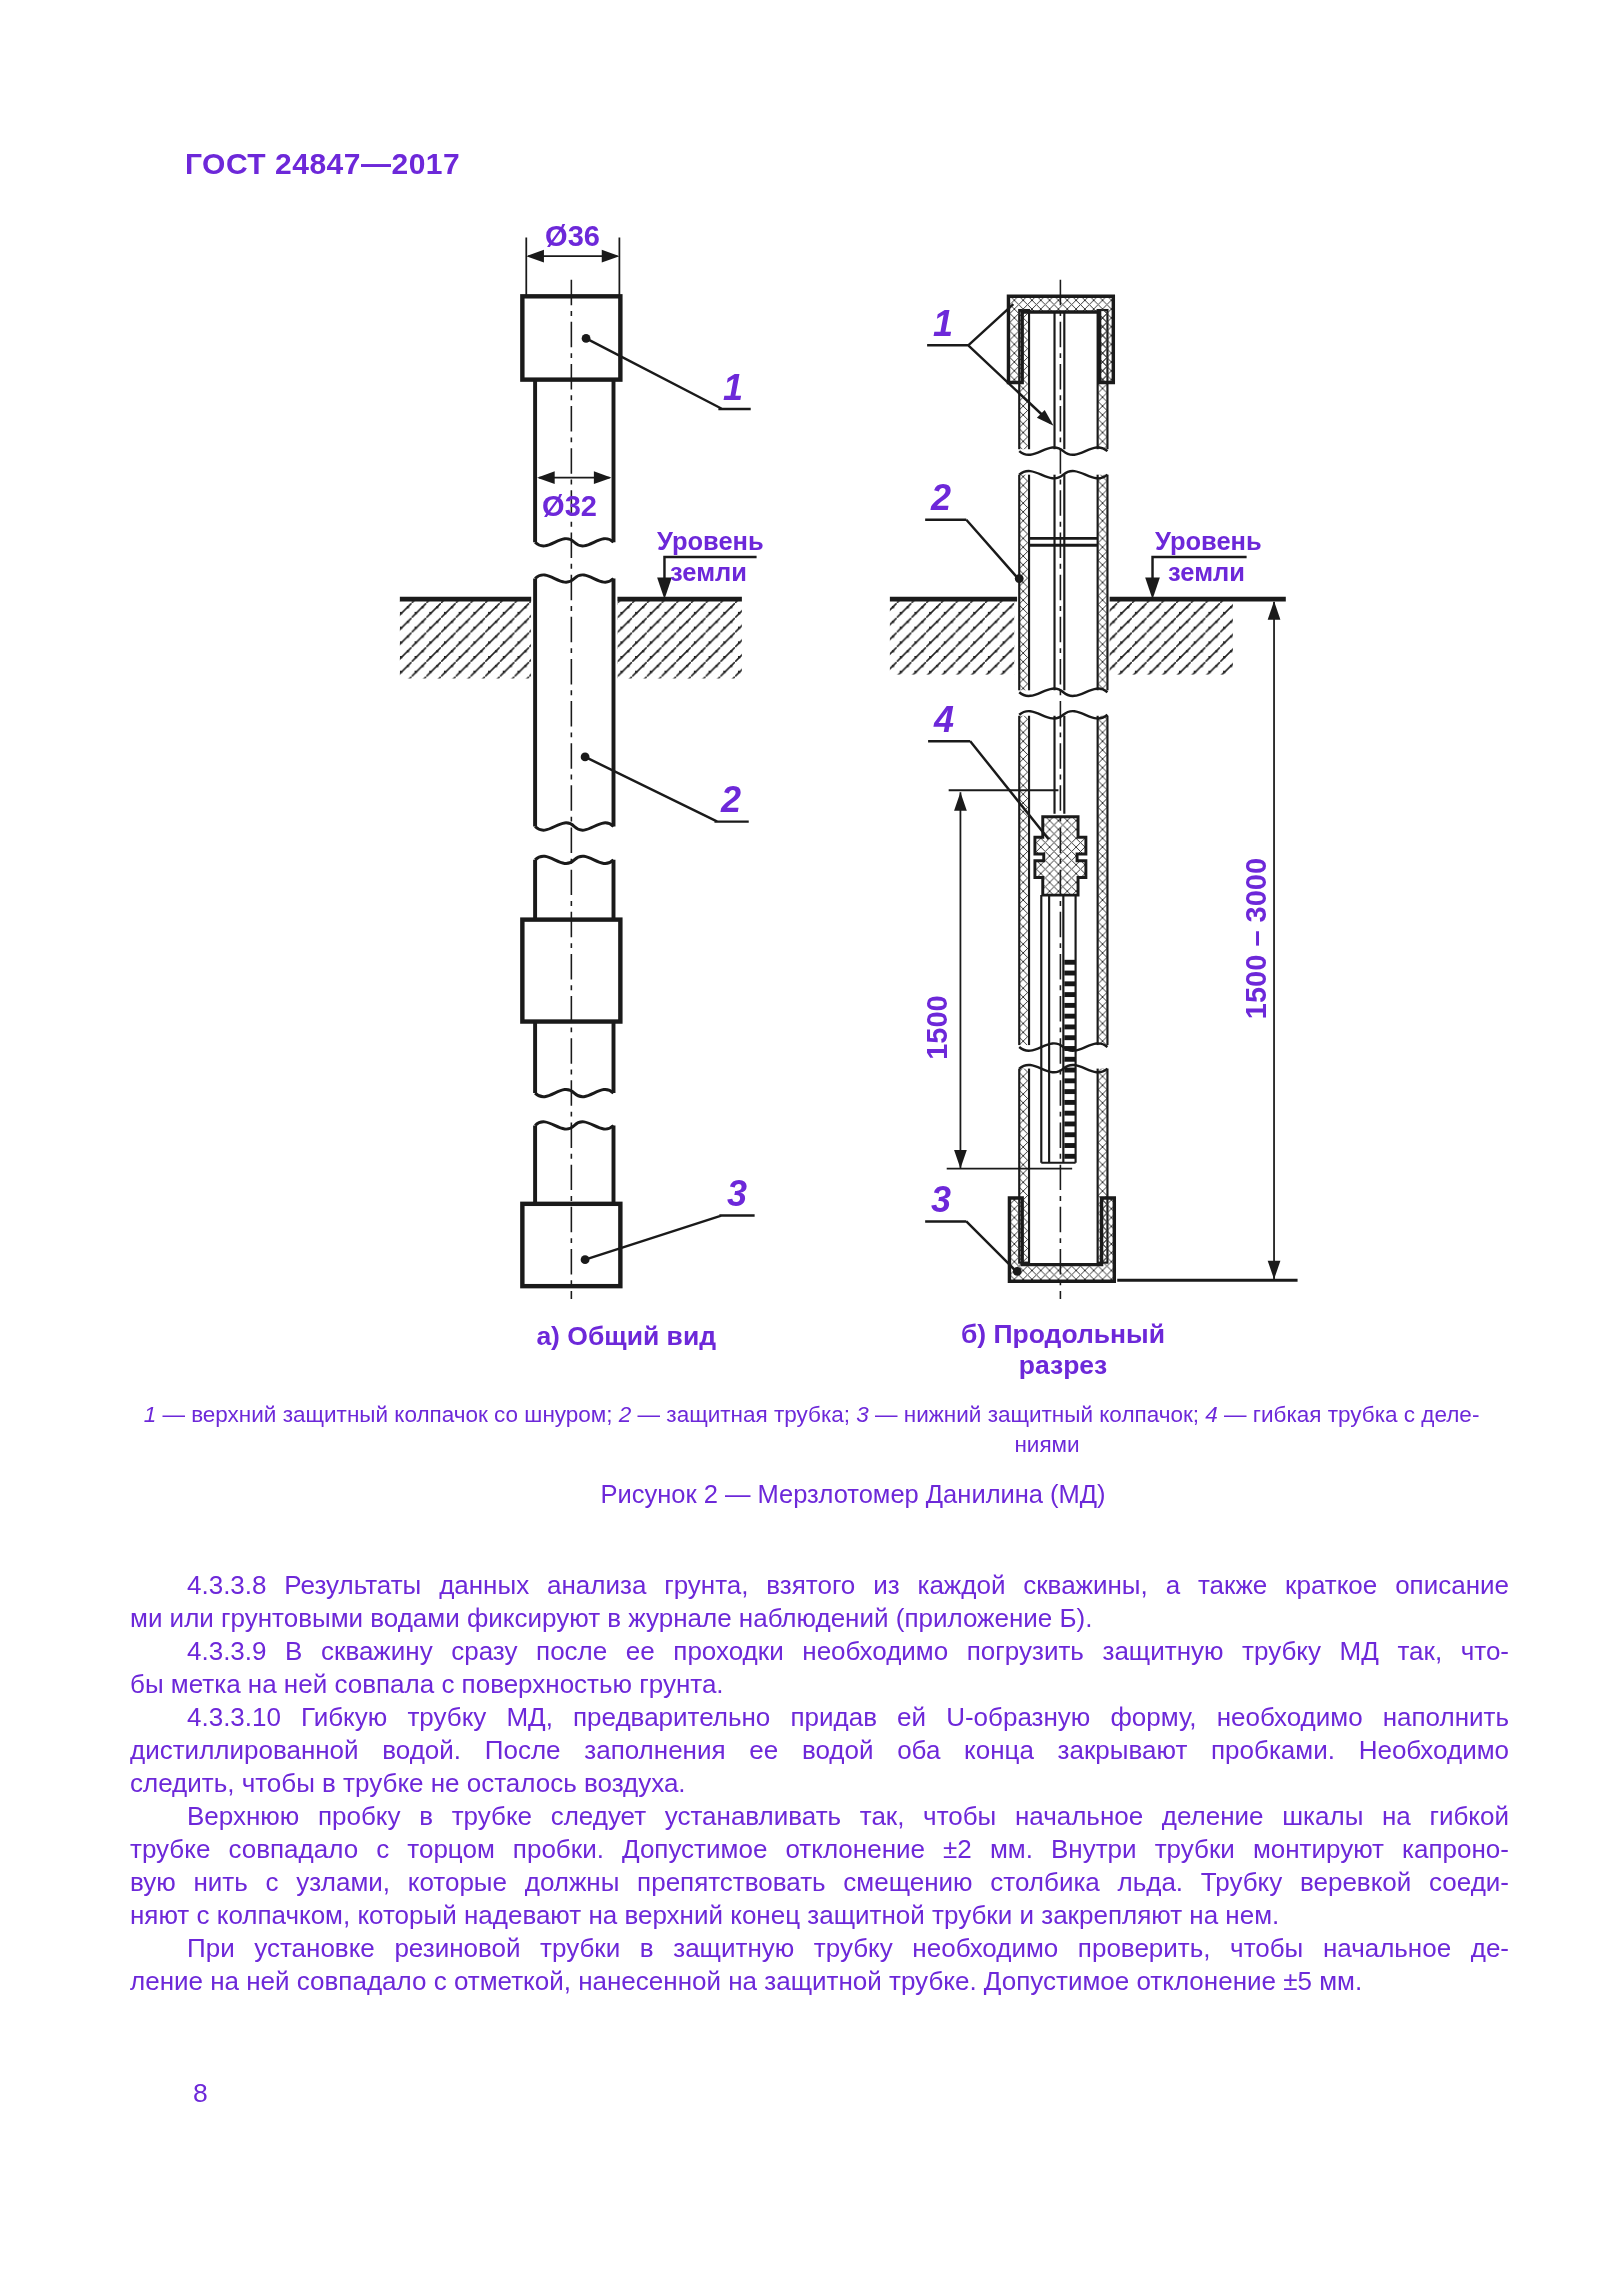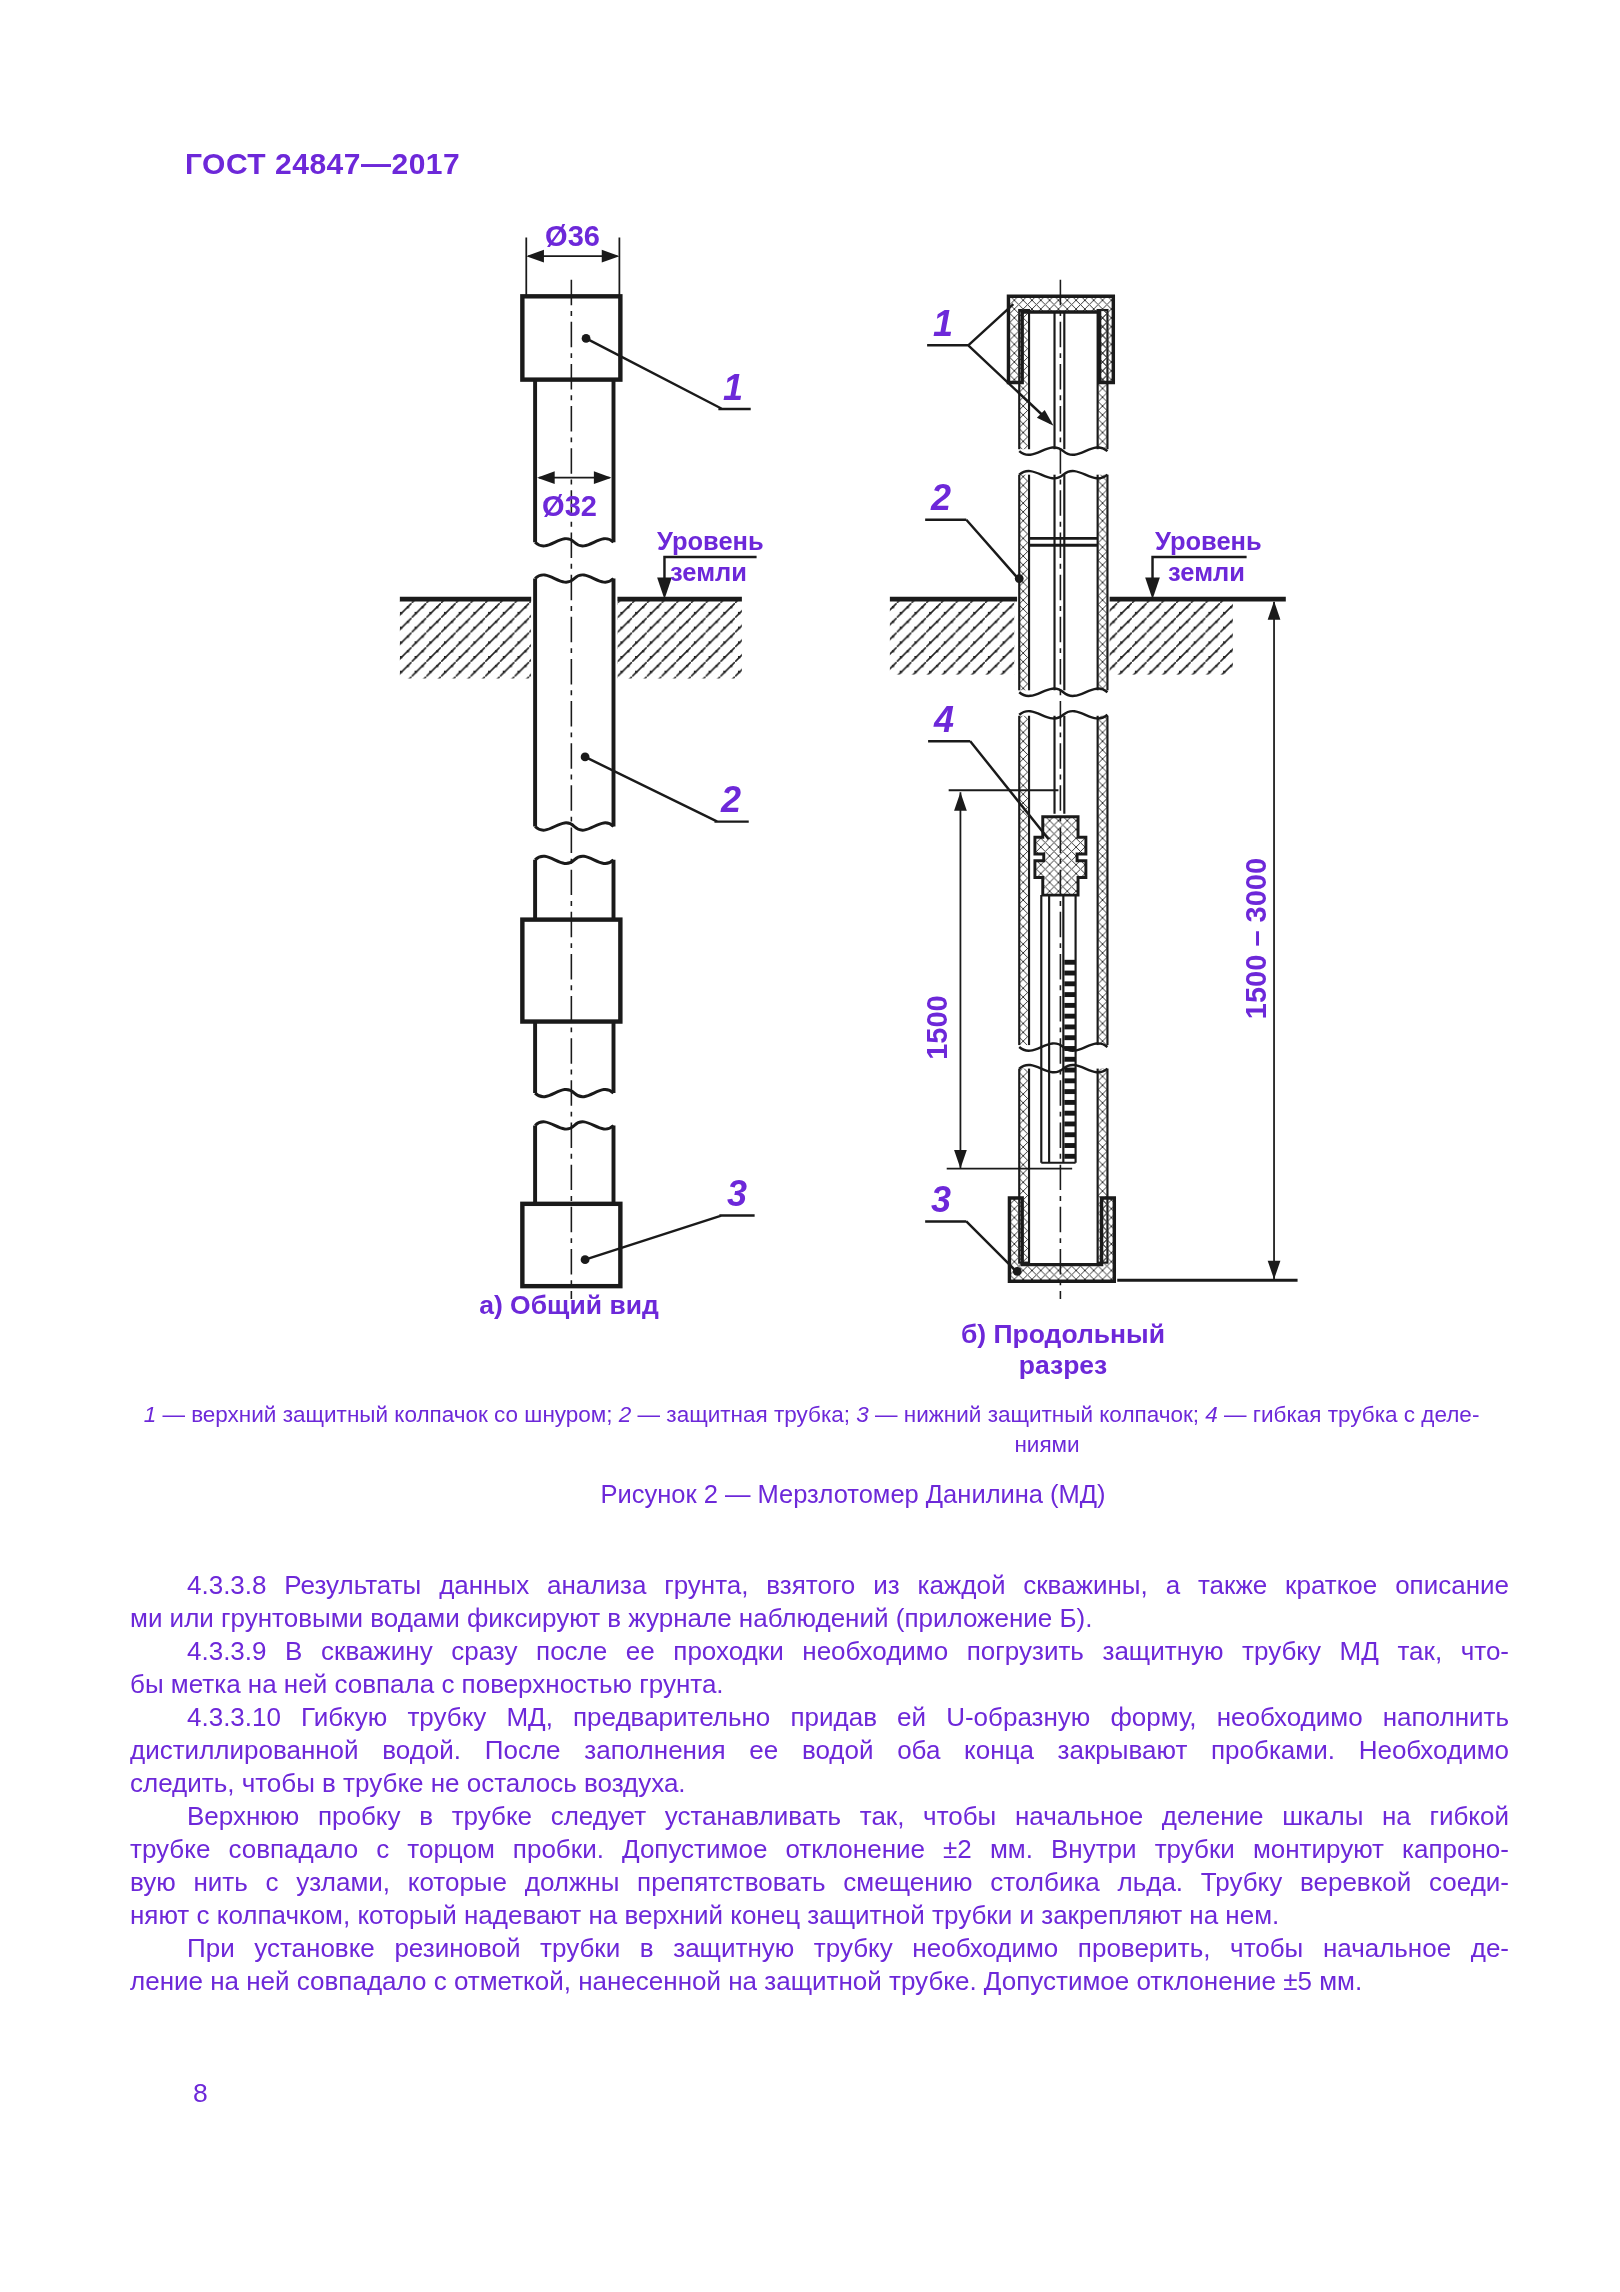--- a/index.html
+++ b/index.html
@@ -167,21 +167,21 @@
   <div class="abs grlbl" style="left:1168px;top:558px;">земли</div>
 
   <div class="abs plabel" style="left:723px;top:367px;">1</div>
   <div class="abs plabel" style="left:721px;top:779px;">2</div>
   <div class="abs plabel" style="left:727px;top:1173px;">3</div>
   <div class="abs plabel" style="left:933px;top:303px;">1</div>
   <div class="abs plabel" style="left:931px;top:477px;">2</div>
   <div class="abs plabel" style="left:934px;top:699px;">4</div>
   <div class="abs plabel" style="left:931px;top:1179px;">3</div>
 
-  <div class="abs subcap" style="left:422px;top:1290px;width:294px;">а) Общий вид</div>
+  <div class="abs subcap" style="left:422px;top:1321px;width:294px;text-align:right;">а) Общий вид</div>
   <div class="abs subcap" style="left:916px;top:1319px;width:294px;">б) Продольный разрез</div>
 
   <div class="abs legend" style="left:108px;top:1402px;width:1407px;"><span class="it">1</span><span> — верхний защитный колпачок со шнуром; </span><span class="it">2</span><span> — защитная трубка; </span><span class="it">3</span><span> — нижний защитный колпачок; </span><span class="it">4</span><span> — гибкая трубка с деле-</span></div>
   <div class="abs legend" style="left:988px;top:1432px;width:118px;text-align:center;">ниями</div>
 
   <div class="abs figcap" style="left:265px;top:1480px;width:1176px;">Рисунок 2 — Мерзлотомер Данилина (МД)</div>
 
   <div class="abs bodyblock" style="left:130px;top:1569px;">
     <div class="bline ind">4.3.3.8 Результаты данных анализа грунта, взятого из каждой скважины, а также краткое описание</div>
     <div class="bline pend">ми или грунтовыми водами фиксируют в журнале наблюдений (приложение Б).</div>

